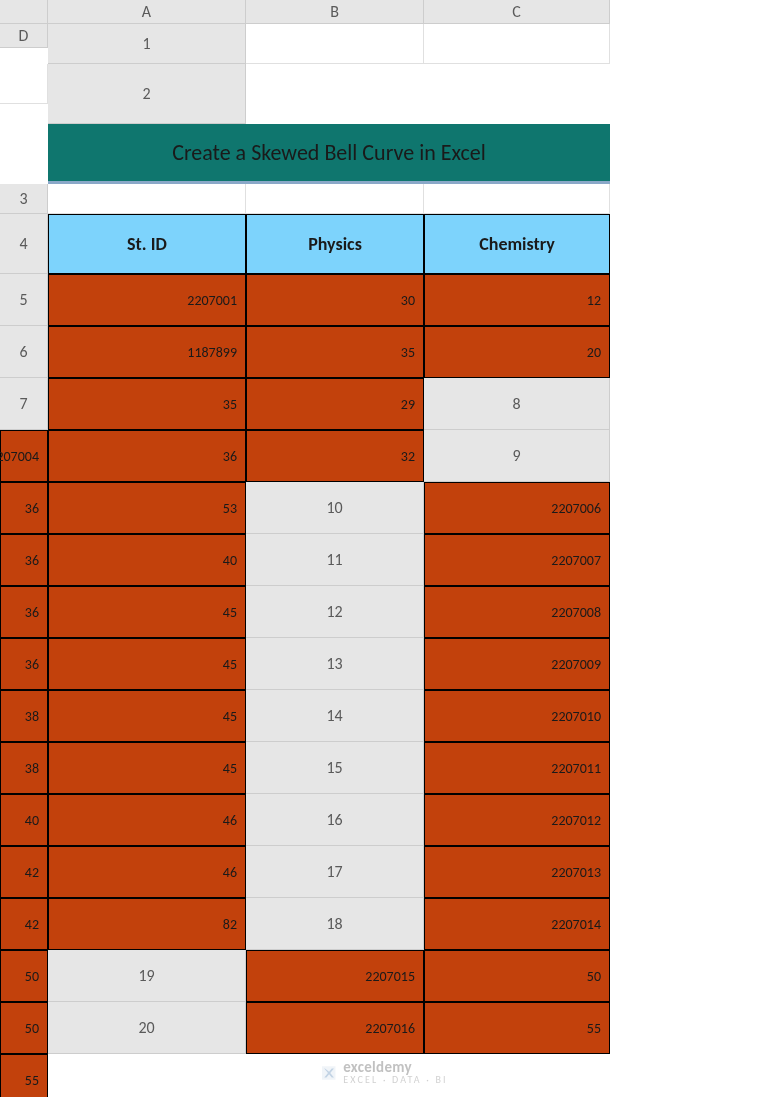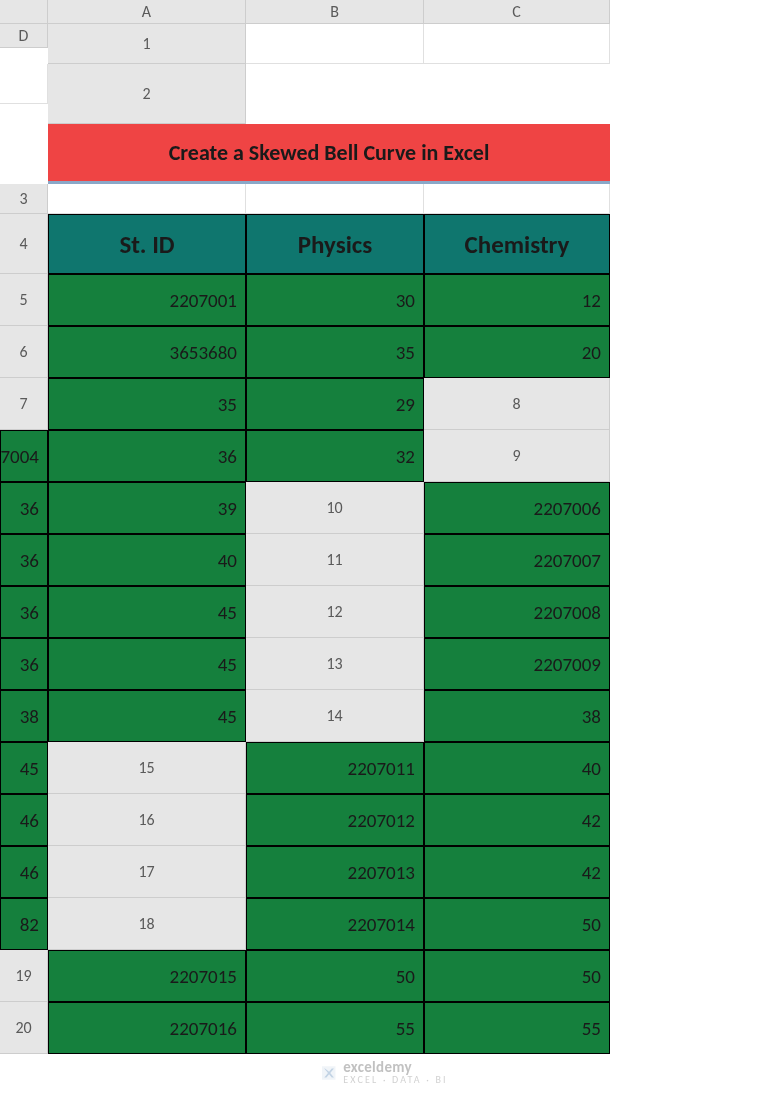--- a/index.html
+++ b/index.html
@@ -52,44 +52,44 @@
 .row-2 { height: 60px; }
 .row-3 { height: 30px; }
 .row-4 { height: 60px; }
 .row-data { height: 52px; }
 .title-cell {
   grid-column: 2 / 5;
   display: flex;
   align-items: center;
   justify-content: center;
   font-size: 22px;
+  font-weight: 400;
+  color: #1a1a1a;
+  border-bottom: 3.5px solid #8aa8c8;
+  background: #0f766e;
+}
+.table-header {
+  background: #7dd3fc;
+  border: 1px solid #000;
+  font-size: 18px;
   font-weight: 700;
   color: #1a1a1a;
-  border-bottom: 3.5px solid #8aa8c8;
-  background: #ef4444;
-}
-.table-header {
-  background: #0f766e;
-  border: 1px solid #000;
-  font-size: 25px;
-  font-weight: 700;
-  color: #1a1a1a;
   display: flex;
   align-items: center;
   justify-content: center;
 }
 .table-cell {
   border: 1px solid #000;
-  font-size: 19px;
+  font-size: 14px;
   color: #1a1a1a;
   display: flex;
   align-items: center;
   justify-content: flex-end;
   padding-right: 8px;
-  background: #15803d;
+  background: #c2410c;
 }
 .watermark {
   position: absolute;
   bottom: 12px;
   left: 50%;
   transform: translateX(-50%);
   display: flex;
   align-items: center;
   gap: 6px;
   opacity: 0.45;
@@ -141,50 +141,51 @@
 
   <div class="row-header row-4">4</div>
   <div class="table-header row-4">St. ID</div>
   <div class="table-header row-4">Physics</div>
   <div class="table-header row-4">Chemistry</div>
 <div class="row-header row-data">5</div>
     <div class="table-cell row-data">2207001</div>
     <div class="table-cell row-data">30</div>
     <div class="table-cell row-data">12</div>
     <div class="row-header row-data">6</div>
-    <div class="table-cell row-data">3653680</div>
+    <div class="table-cell row-data">1187899</div>
     <div class="table-cell row-data">35</div>
     <div class="table-cell row-data">20</div>
     <div class="row-header row-data">7</div>
     <div class="table-cell row-data">35</div>
     <div class="table-cell row-data">29</div>
     <div class="row-header row-data">8</div>
     <div class="table-cell row-data">2207004</div>
     <div class="table-cell row-data">36</div>
     <div class="table-cell row-data">32</div>
     <div class="row-header row-data">9</div>
     <div class="table-cell row-data">36</div>
-    <div class="table-cell row-data">39</div>
+    <div class="table-cell row-data">53</div>
     <div class="row-header row-data">10</div>
     <div class="table-cell row-data">2207006</div>
     <div class="table-cell row-data">36</div>
     <div class="table-cell row-data">40</div>
     <div class="row-header row-data">11</div>
     <div class="table-cell row-data">2207007</div>
     <div class="table-cell row-data">36</div>
     <div class="table-cell row-data">45</div>
     <div class="row-header row-data">12</div>
     <div class="table-cell row-data">2207008</div>
     <div class="table-cell row-data">36</div>
     <div class="table-cell row-data">45</div>
     <div class="row-header row-data">13</div>
     <div class="table-cell row-data">2207009</div>
     <div class="table-cell row-data">38</div>
     <div class="table-cell row-data">45</div>
     <div class="row-header row-data">14</div>
+    <div class="table-cell row-data">2207010</div>
     <div class="table-cell row-data">38</div>
     <div class="table-cell row-data">45</div>
     <div class="row-header row-data">15</div>
     <div class="table-cell row-data">2207011</div>
     <div class="table-cell row-data">40</div>
     <div class="table-cell row-data">46</div>
     <div class="row-header row-data">16</div>
     <div class="table-cell row-data">2207012</div>
     <div class="table-cell row-data">42</div>
     <div class="table-cell row-data">46</div>

